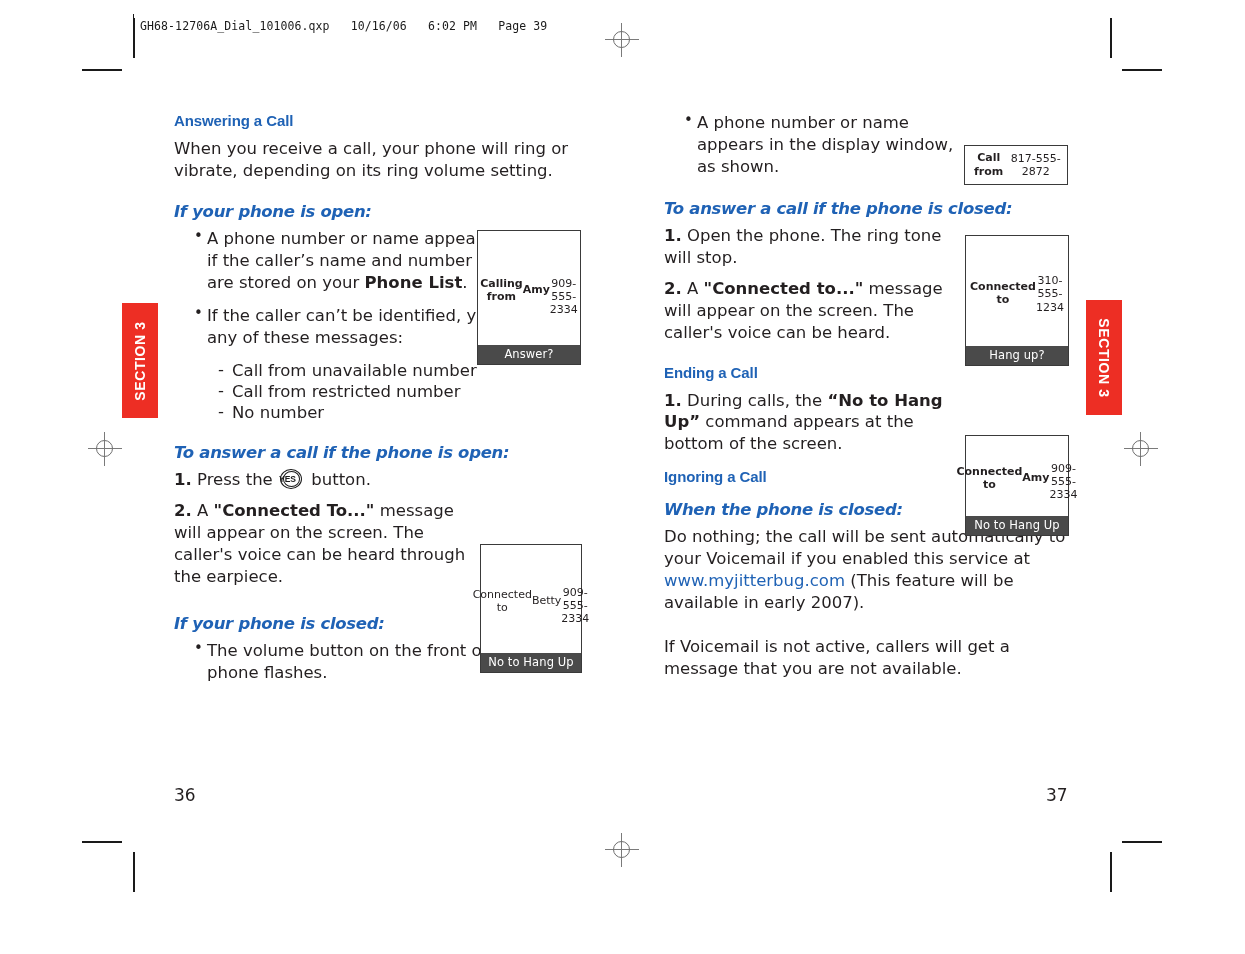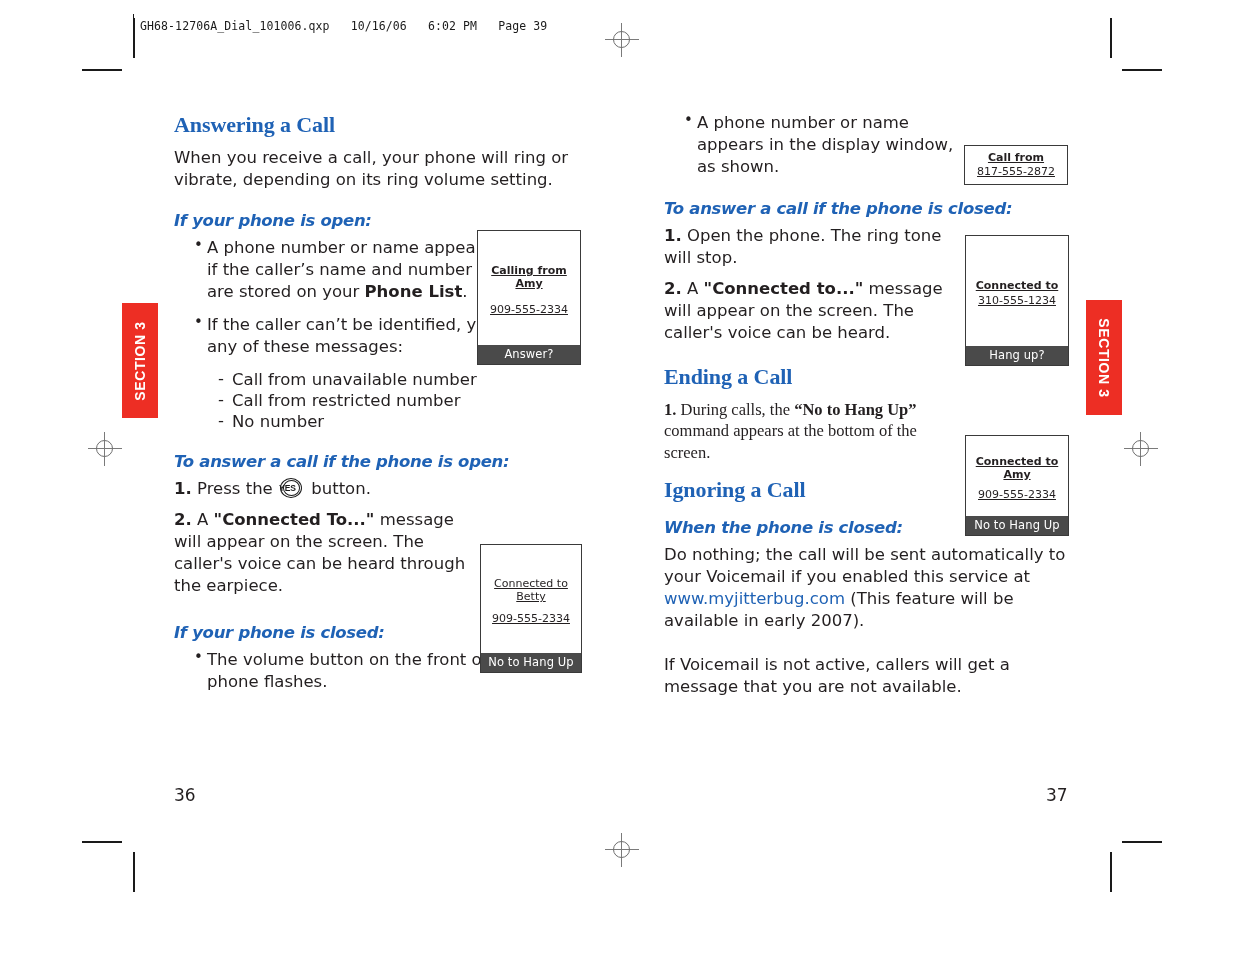--- a/index.html
+++ b/index.html
@@ -85,23 +85,23 @@
   .col {
     position: absolute;
     top: 112px;
     width: 404px;
   }
   .col-left  { left: 174px; }
   .col-right { left: 664px; }
 
   h2.head {
     color: #1f62b5;
-    font-family: Liberation Serif, serif;
+    font-family: Liberation Sans, sans-serif;
     font-weight: bold;
-    font-size: 22px;
+    font-size: 15px;
     margin: 0 0 9px 0;
     letter-spacing: -0.1px;
   }
   h3.subhead {
     color: #1f62b5;
     font-family: "DejaVu Sans", sans-serif;
     font-weight: bold;
     font-size: 16.5px;
     margin: 0 0 7px 0;
     letter-spacing: -0.3px;
@@ -200,26 +200,25 @@
     position: absolute;
     border: 1.3px solid #3a3a3a;
     background: #ffffff;
     box-sizing: border-box;
     display: flex;
     flex-direction: column;
   }
   .phonebox .screen {
     flex: 1 1 auto;
     display: flex;
-    flex-direction: column;
+    flex-direction: row;
     align-items: center;
     justify-content: center;
     text-align: center;
     padding: 4px 4px 0 4px;
-    text-decoration: underline;
   }
   .phonebox .line-bold {
     font-family: "DejaVu Sans", sans-serif;
     font-weight: bold;
     font-size: 11px;
     line-height: 1.22;
     color: #231f20;
   }
   .phonebox .line-num {
     font-family: "DejaVu Sans", sans-serif;
@@ -347,21 +346,21 @@
     <h3 class="subhead">To answer a call if the phone is closed:</h3>
 
     <p class="body tight" style="width:292px;"><span class="num">1.</span><span> Open the phone. The ring tone will stop.</span></p>
 
     <p class="body" style="width:292px;"><span class="num">2.</span><span> A </span><b>"Connected to..."</b><span> message will appear on the screen. The caller's voice can be heard.</span></p>
 
     <div style="height:6px;"></div>
 
     <h2 class="head">Ending a Call</h2>
 
-    <p class="body tight" style="width:282px;font-family:Liberation Serif, serif;"><span class="num">1.</span><span> During calls, the </span><b>“No to Hang Up”</b><span> command appears at the bottom of the screen.</span></p>
+    <p class="body tight" style="width:282px;"><span class="num">1.</span><span> During calls, the </span><b>“No to Hang Up”</b><span> command appears at the bottom of the screen.</span></p>
 
 
     <div style="height:4px;"></div>
 
     <h2 class="head">Ignoring a Call</h2>
 
     <div style="height:6px;"></div>
 
     <h3 class="subhead">When the phone is closed:</h3>
 

